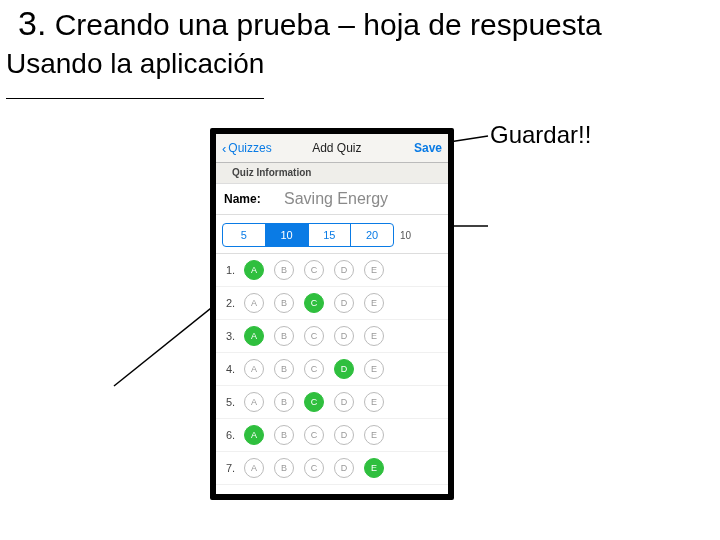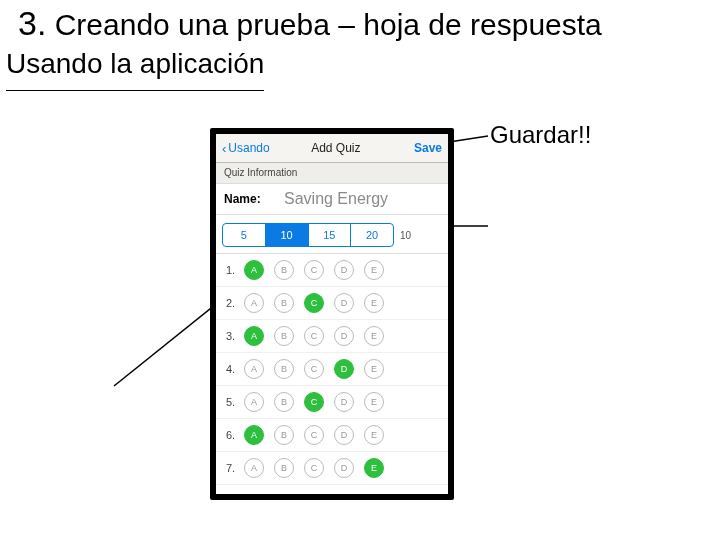--- a/index.html
+++ b/index.html
@@ -1,26 +1,26 @@
 <!DOCTYPE html>
 <html><head>
 <meta charset="utf-8">
 <style>
   html,body{margin:0;padding:0;width:720px;height:540px;background:#fff;font-family:"Segoe UI",Arial,sans-serif;color:#000;}
   .slide{position:relative;width:720px;height:540px;}
   .title{position:absolute;left:6px;top:4px;font-size:30px;margin-left:12px;}
   .title .num{font-size:34px;}
-  .subtitle{position:absolute;left:6px;top:48px;font-size:28px;border-bottom:1px solid #000;padding-bottom:10px;}
+  .subtitle{position:absolute;left:6px;top:48px;font-size:28px;border-bottom:1px solid #000;padding-bottom:18px;}
   .phone{position:absolute;left:210px;top:128px;width:232px;height:360px;border:6px solid #000;background:#fff;overflow:hidden;border-radius:2px;}
   .nav{height:28px;background:#f5f4f1;border-bottom:1px solid #bbb;display:flex;align-items:center;justify-content:space-between;padding:0 6px;font-size:12px;}
   .nav .back{color:#0a7be5;display:flex;align-items:center;}
   .nav .back .chev{font-size:13px;margin-right:2px;}
   .nav .center{color:#222;font-weight:400;}
   .nav .save{color:#0a7be5;font-weight:600;margin-left:12px;}
-  .sect{background:#efeeea;height:20px;line-height:20px;font-size:10px;color:#444;padding-left:8px;font-weight:400;border-bottom:1px solid #ddd;}
+  .sect{background:#efeeea;height:20px;line-height:20px;font-size:10px;color:#444;padding-left:16px;font-weight:700;border-bottom:1px solid #ddd;}
   .namerow{height:30px;background:#fff;border-bottom:1px solid #ddd;display:flex;align-items:center;padding:0 8px;font-size:12px;}
   .namerow .lbl{width:60px;font-weight:600;color:#000;}
   .namerow .val{color:#8a8a8a;font-size:16px;}
   .seg-wrap{background:#fff;padding:8px 6px 6px 6px;border-bottom:1px solid #ddd;display:flex;align-items:center;}
   .seg{display:flex;border:1px solid #0a7be5;border-radius:4px;overflow:hidden;height:22px;width:170px;}
   .seg div{flex:1;text-align:center;font-size:11px;line-height:22px;color:#0a7be5;border-right:1px solid #0a7be5;}
   .seg div:last-child{border-right:0;}
   .seg .sel{background:#0a7be5;color:#fff;}
   .seg-after{font-size:10px;color:#555;margin-left:6px;}
   .list{background:#fff;}
@@ -70,21 +70,21 @@
           <path d="M0,0 L6,3 L0,6 Z" fill="#000"></path>
         </marker>
       </defs>
     <line x1="4" y1="126" x2="156" y2="4" stroke="#000" stroke-width="1.5" marker-end="url(#ah3)"></line>
   </svg>
 
   <div class="phone">
     <div class="nav">
       <span class="back">
         <span class="chev">‹</span>
-        <span>Usando</span>
+        <span>Quizzes</span>
       </span>
       <span class="center">Add Quiz</span>
       <span class="save">Save</span>
     </div>
     <div class="sect">Quiz Information</div>
     <div class="namerow">
       <span class="lbl">Name:</span>
       <span class="val">Saving Energy</span>
     </div>
     <div class="seg-wrap">

